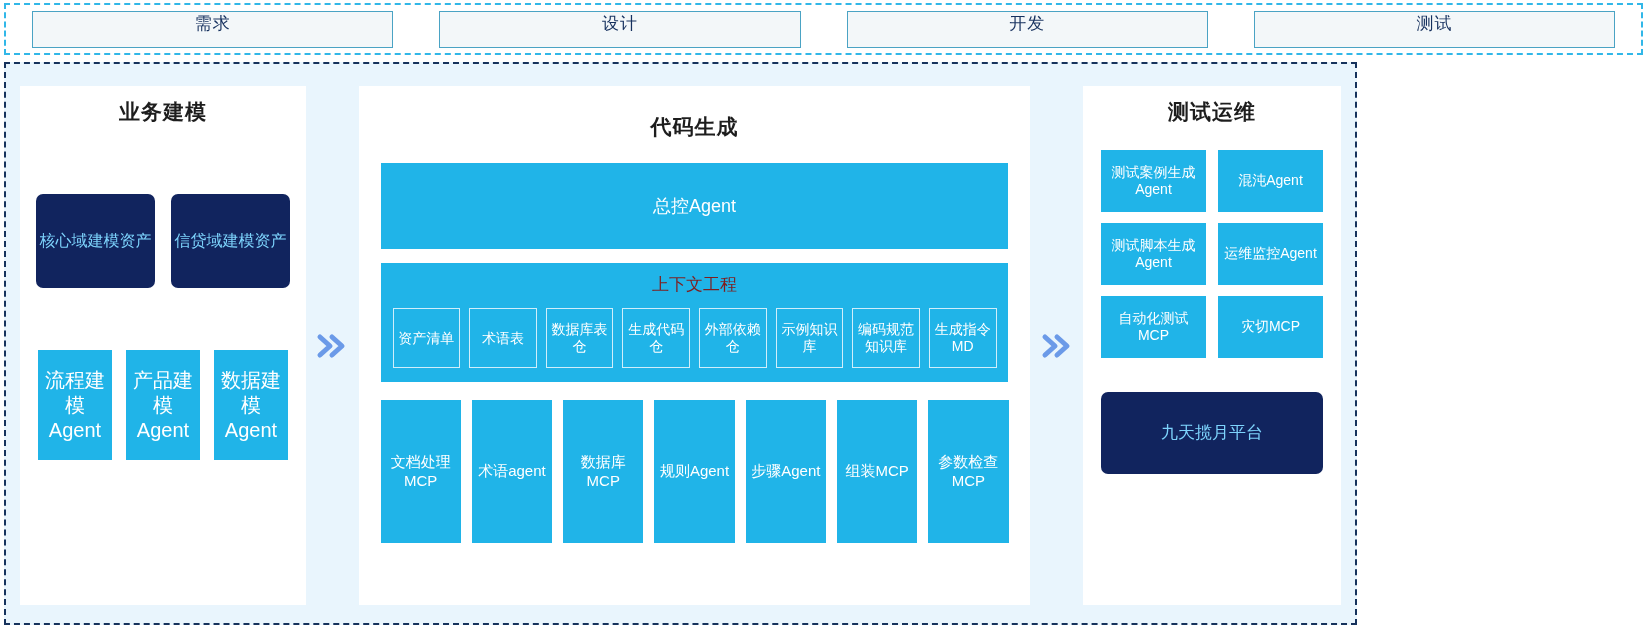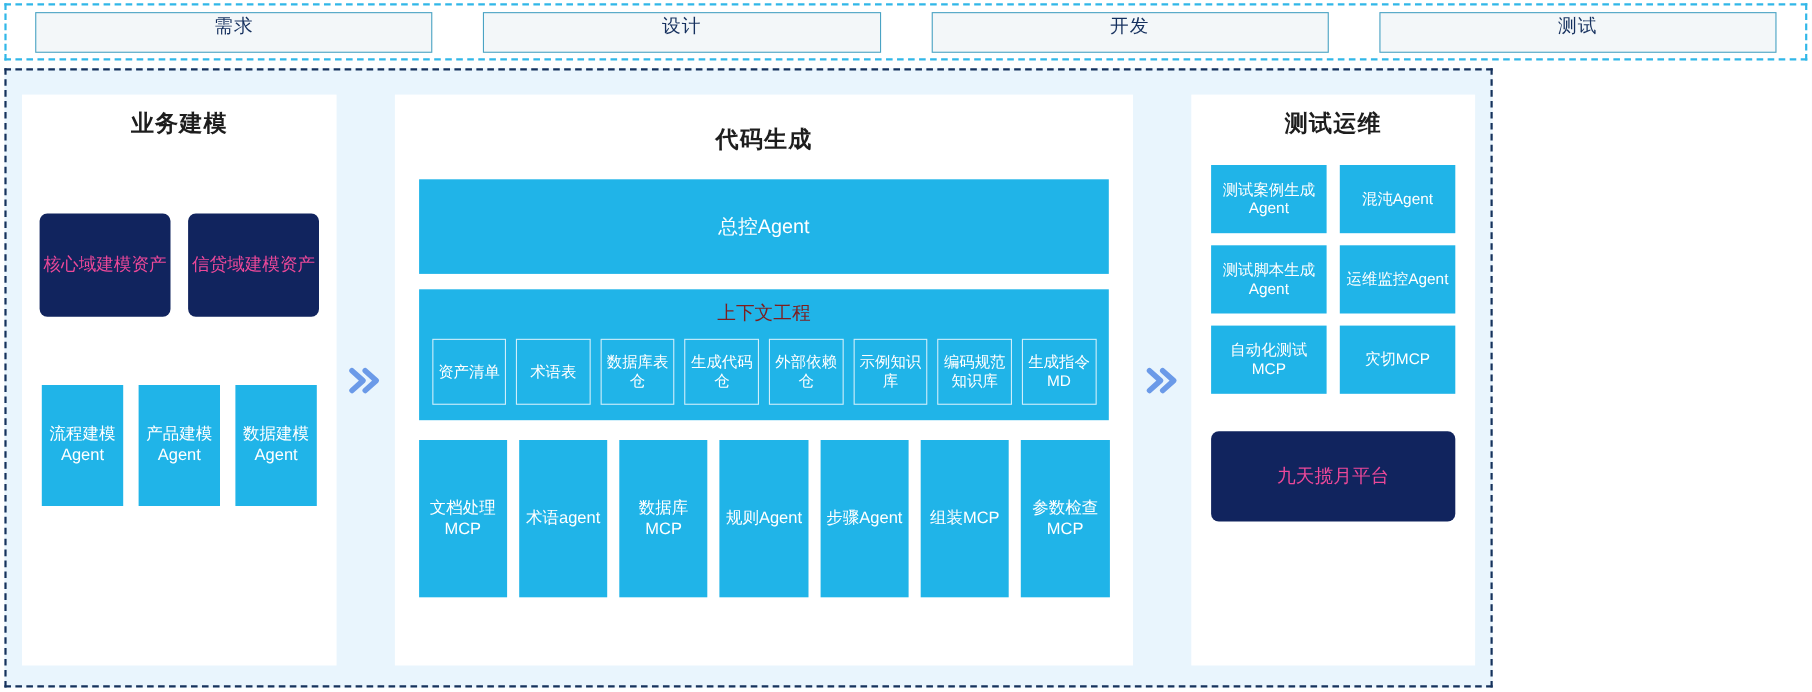--- a/index.html
+++ b/index.html
@@ -80,27 +80,27 @@
   }
 
   
   .tile {
     background: #20b4e8;
     color: #ffffff;
     display: flex;
     align-items: center;
     justify-content: center;
     text-align: center;
-    font-size: 15px;
+    font-size: 20px;
     line-height: 1.25;
     padding: 3px;
   }
   .tile-navy {
     background: #11245e;
-    color: #ec4899;
+    color: #7dd3fc;
     border-radius: 7px;
     display: flex;
     align-items: center;
     justify-content: center;
     text-align: center;
     font-size: 16px;
     line-height: 1.3;
   }
 
   

